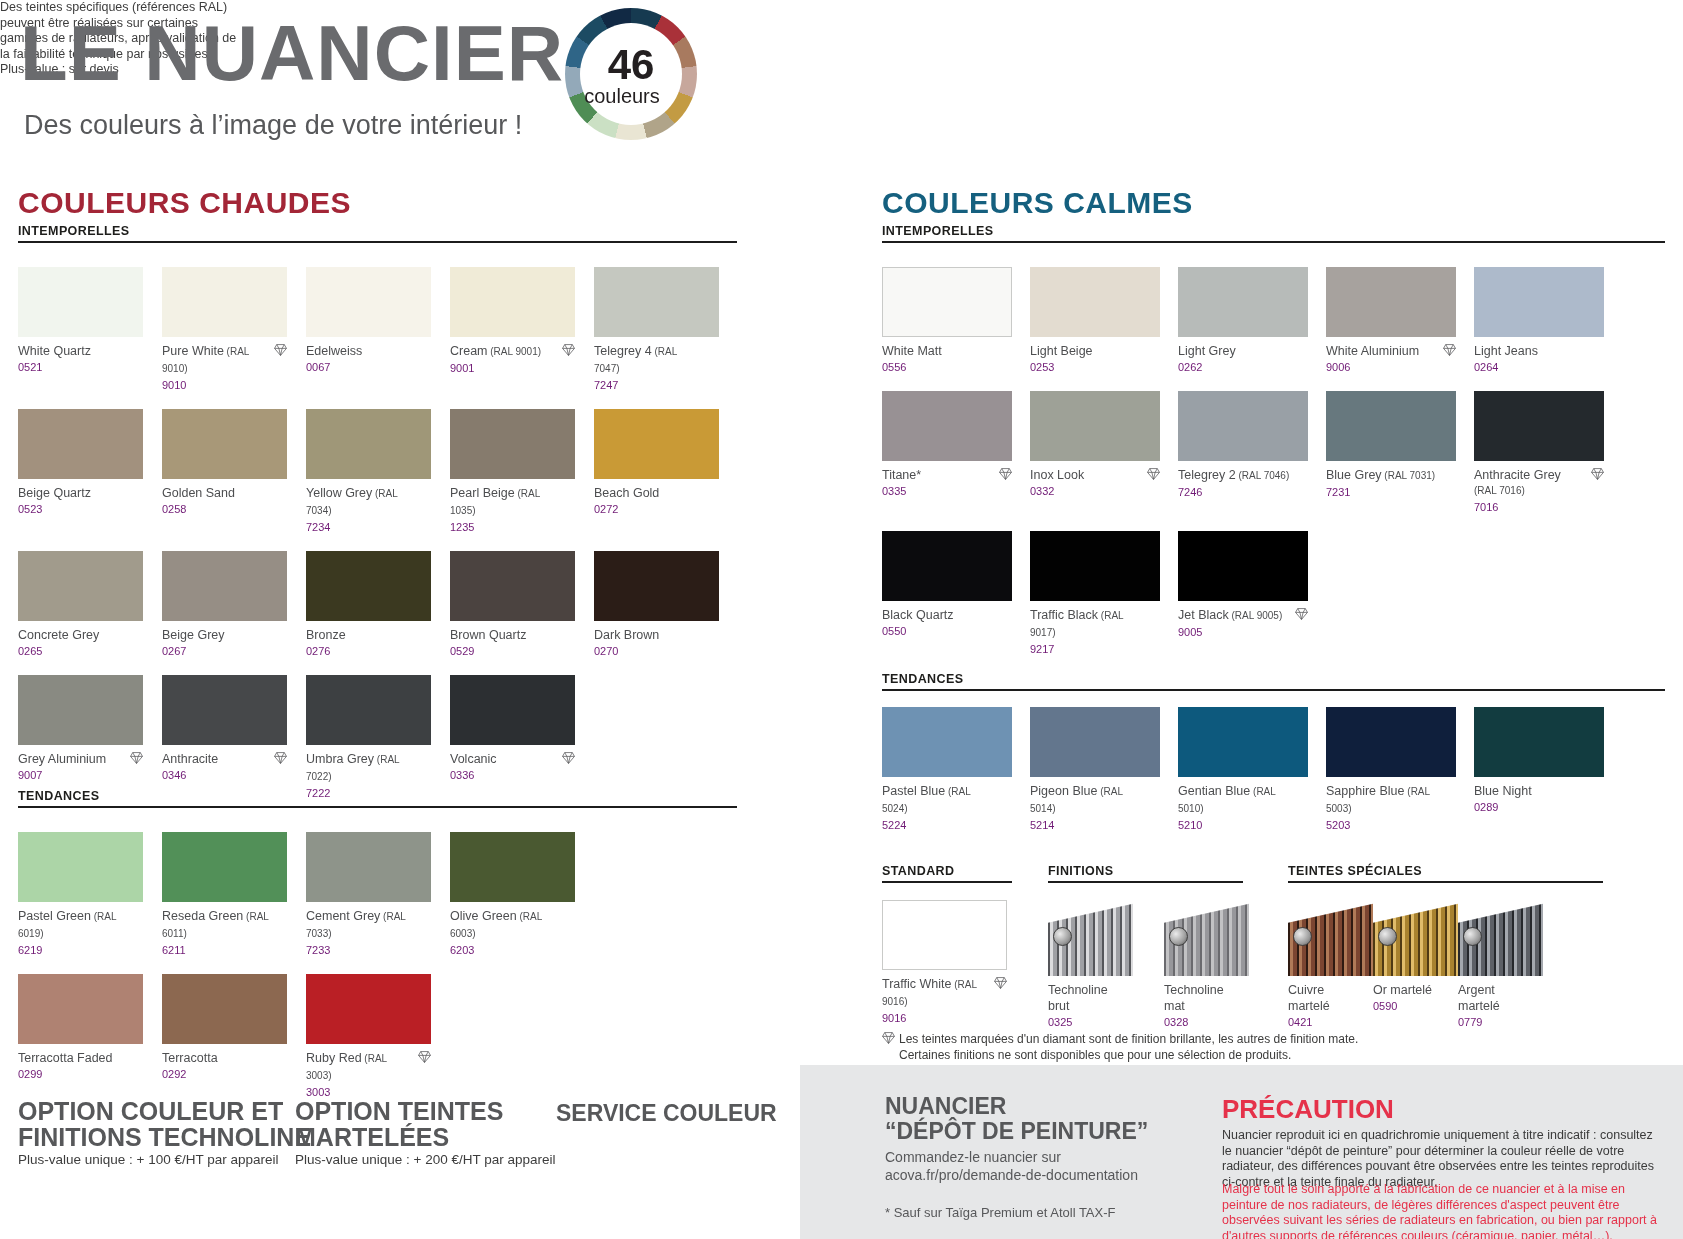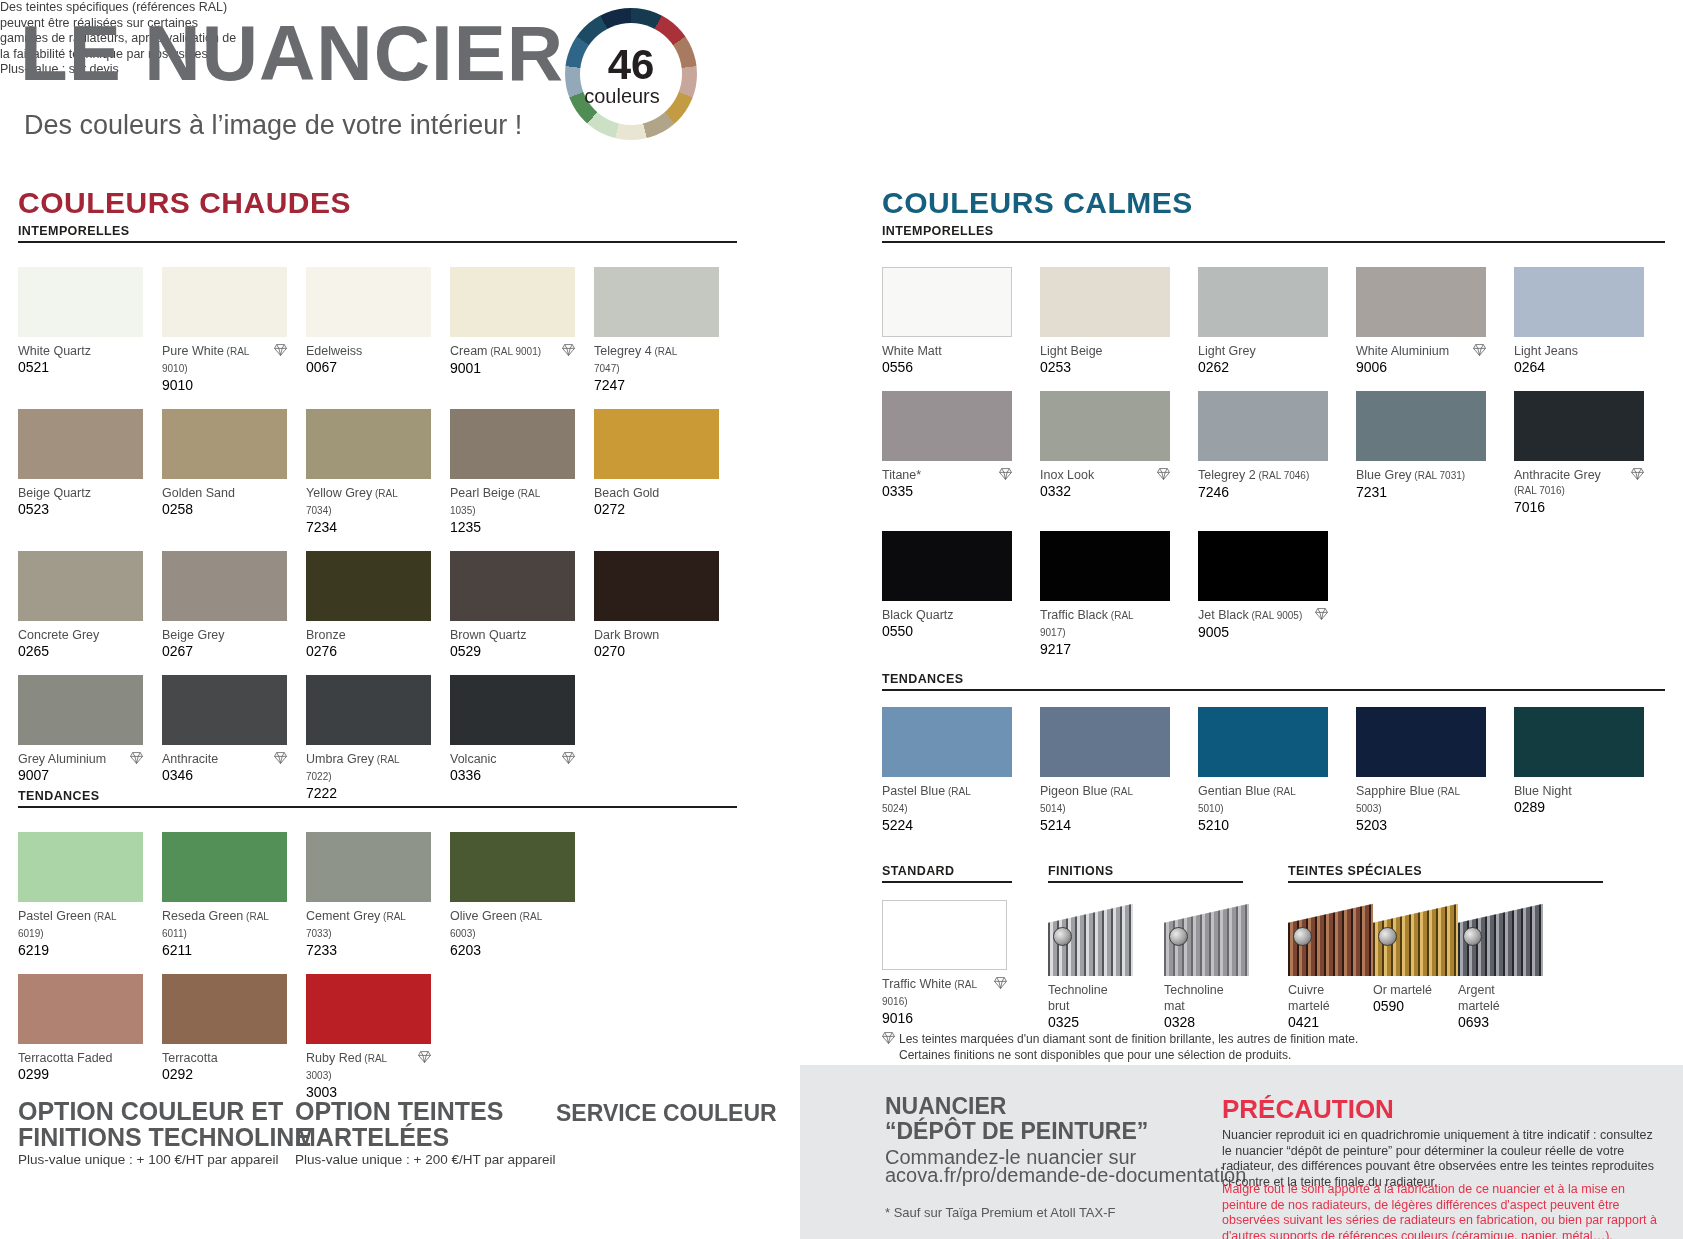--- a/index.html
+++ b/index.html
@@ -15,21 +15,21 @@
   #ring .lbl{font-size:20px;color:#231f20;margin-top:2px;}
   
   .h1{position:absolute;font-size:30px;font-weight:700;letter-spacing:.5px;}
   #t-chaudes{left:18px;top:186px;color:var(--accent-red,#a32637);}
   #t-calmes{left:882px;top:186px;color:var(--accent-teal,#15607f);}
   .grouplabel{position:absolute;font-size:12.5px;font-weight:700;color:#1d1d1b;letter-spacing:.4px;}
   .rule{position:absolute;height:2px;background:#1c1c1c;}
   
   .grid{position:absolute;display:grid;row-gap:16px;}
   #grid-ch-int,#grid-ch-ten{grid-template-columns:repeat(5,125px);column-gap:19px;}
-  #grid-ca-int,#grid-ca-ten{grid-template-columns:repeat(5,130px);column-gap:28px;}
+  #grid-ca-int,#grid-ca-ten{grid-template-columns:repeat(5,130px);column-gap:18px;}
   #grid-ch-int{left:18px;top:267px;}
   #grid-ch-ten{left:18px;top:832px;}
   #grid-ca-int{left:882px;top:267px;}
   #grid-ca-ten{left:882px;top:707px;}
   #grid-standard{left:882px;top:900px;grid-template-columns:125px;}
   #grid-finitions{left:1048px;top:900px;grid-template-columns:repeat(2,85px);column-gap:31px;}
   #grid-speciales{left:1288px;top:900px;grid-template-columns:repeat(3,85px);}
   .cell{position:relative;}
   .sw{width:100%;height:70px;}
   .bordered{box-sizing:border-box;border:1px solid #c9cac8;}
@@ -39,21 +39,21 @@
      radial-gradient(circle,rgba(255,255,255,.22) .6px,transparent 1.2px);
      background-size:6px 7px,9px 8px,13px 11px;background-position:0 0,3px 4px,6px 2px;}
   .strong{background-image:
      radial-gradient(circle,rgba(255,255,255,.85) .7px,transparent 1.2px),
      radial-gradient(circle,rgba(255,255,255,.55) .6px,transparent 1.1px),
      radial-gradient(circle,rgba(255,255,255,.35) .6px,transparent 1.2px);
      background-size:5px 6px,8px 7px,12px 10px;}
   .lbl{position:relative;margin-top:6px;font-size:12.5px;line-height:16px;color:#4d4e50;padding-right:18px;}
   .ral{font-size:10px;letter-spacing:0;}
   .ral.blk{display:block;}
-  .code{font-size:14px;line-height:16px;color:#000000;}
+  .code{font-size:11px;line-height:16px;color:#701a75;}
   .dia{position:absolute;right:0;top:1px;}
   
   .rad{position:relative;width:85px;height:76px;background:#fff;overflow:hidden;}
   .rad-fins{position:absolute;inset:0;clip-path:polygon(0 30%,100% 5%,100% 100%,0 100%);}
   .rad-valve{position:absolute;left:5px;top:36%;width:17px;height:17px;border-radius:50%;
      background:radial-gradient(circle at 35% 35%,#ececec,#9b9b9b 62%,#4c4c4c);border:1px solid #3e3e3e;}
   
   .note{position:absolute;font-size:12px;color:#3c3c3b;line-height:16px;}
   #note1{left:882px;top:1031px;}
   #note2{left:899px;top:1047px;}
@@ -63,21 +63,21 @@
   .opt-text{position:absolute;font-size:13.5px;color:#3d3d3d;}
   #opt1-title{left:18px;top:1098px;}
   #opt2-title{left:295px;top:1098px;}
   #service-title{left:556px;top:1100px;font-size:23px;}
   #opt1-text{left:18px;top:1152px;}
   #opt2-text{left:295px;top:1152px;}
   #service-text{left:556px;top:1130px;width:238px;font-size:12.5px;line-height:15.5px;color:#3d3d3d;}
   
   #graybox{position:absolute;left:800px;top:1065px;right:0;bottom:0;background:#e6e7e8;}
   #nuancier-title{position:absolute;left:885px;top:1094px;font-size:23px;line-height:25px;font-weight:700;color:#57585a;}
-  #order-text{position:absolute;left:885px;top:1148px;font-size:20px;line-height:18px;color:#57585a;}
+  #order-text{position:absolute;left:885px;top:1148px;font-size:14px;line-height:18px;color:#57585a;}
   #footnote{position:absolute;left:885px;top:1205px;font-size:13px;color:#57585a;}
   #precaution-title{position:absolute;left:1222px;top:1094px;font-size:26px;font-weight:700;color:var(--accent-warn,#e5324a);}
   #precaution-text{position:absolute;left:1222px;top:1128px;width:440px;font-size:12.5px;line-height:15.5px;color:#3a3a3a;}
   #precaution-warning{position:absolute;left:1222px;top:1182px;width:440px;font-size:12.5px;line-height:15.5px;color:var(--accent-warn,#e5324a);}
 </style>
 </head>
 <body>
 
 <div class="page">
 
@@ -406,21 +406,21 @@
         </div>
         <div class="lbl">Or martelé</div>
         <div class="code">0590</div>
       </div>
       <div class="cell">
         <div class="rad">
           <div class="rad-fins" style="background: repeating-linear-gradient(90deg, rgb(38, 40, 44) 0px, rgb(38, 40, 44) 2px, rgb(164, 168, 174) 2px, rgb(164, 168, 174) 5px, rgb(93, 96, 102) 5px, rgb(93, 96, 102) 9px);"></div>
           <div class="rad-valve"></div>
         </div>
         <div class="lbl">Argent martelé</div>
-        <div class="code">0693</div>
+        <div class="code">0779</div>
       </div>
     </div>
 
   <div class="note" id="note1"><span class="dia-inline"><svg width="13" height="12" viewBox="0 0 24 22">
           <path d="M5 1 L19 1 L23 8 L12 21 L1 8 Z M1 8 H23 M5 1 L9 8 L12 21 M19 1 L15 8 L12 21" fill="none" stroke="#58595b" stroke-width="1.4" stroke-linejoin="round"></path>
         </svg></span><span>Les teintes marquées d'un diamant sont de finition brillante, les autres de finition mate.</span></div>
   <div class="note" id="note2">Certaines finitions ne sont disponibles que pour une sélection de produits.</div>
 
   <div class="opt-title" id="opt1-title">
     <span>OPTION COULEUR ET</span><br>

